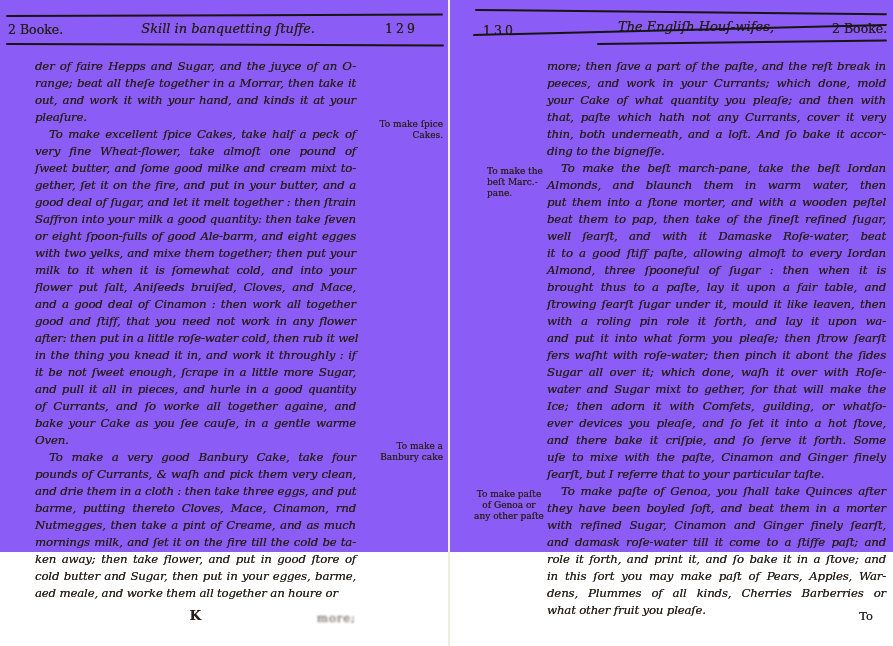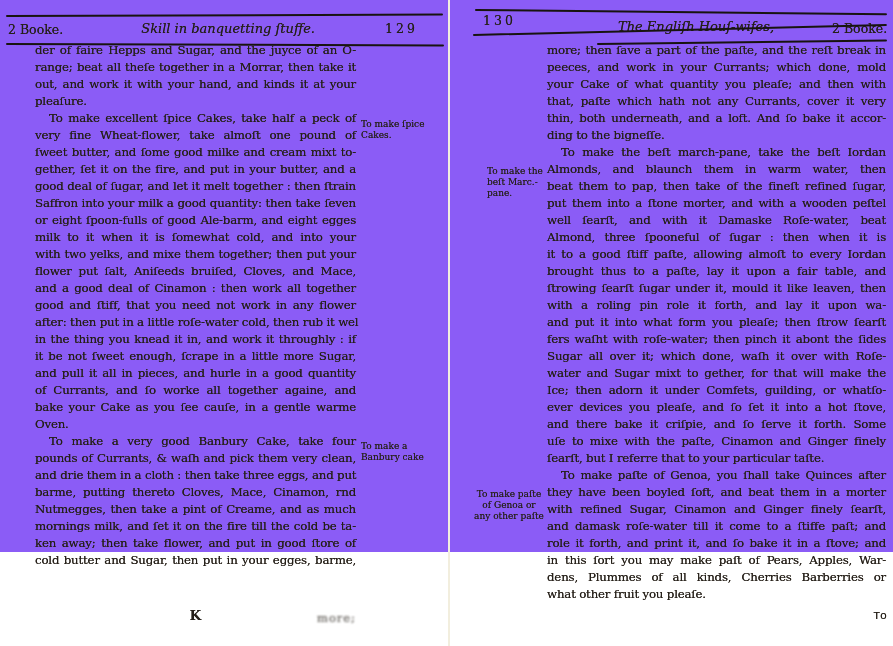--- a/index.html
+++ b/index.html
@@ -31,59 +31,59 @@
   .rule-r-bot{left:150px;top:43px;width:290px;transform:rotate(-0.7deg);height:1.8px;}
 
   .hdr{position:absolute;font-size:12.5px;line-height:15px;white-space:nowrap;
        text-shadow:0 0 0.5px rgba(40,32,24,.85);}
   .ital{font-style:italic;}
   .pgnum{letter-spacing:3px;}
 
   .hdr-l-left{left:8px;top:22px;}
   .hdr-l-center{left:115px;top:21px;width:200px;font-size:13px;text-align:right;}
   .hdr-l-right{left:385px;top:21px;}
-  .hdr-r-left{left:36px;top:13px;}
+  .hdr-r-left{left:36px;top:23px;}
   .hdr-r-center{left:135px;top:19px;width:210px;font-size:13px;margin-left:36px;}
   .hdr-r-right{left:385px;top:21px;}
 
   
-  .body-block{position:absolute;top:42px;}
+  .body-block{position:absolute;top:58px;font-style:italic;}
   .body-l{left:35px;width:321px;}
   .body-r{left:100px;width:339px;}
   .tline{
     height:17px;line-height:17px;
     font-size:11.8px;letter-spacing:-0.2px;
     white-space:nowrap;
     text-align:justify;text-align-last:justify;
     text-shadow:0 0 0.55px rgba(42,33,24,.9);
   }
   .tline.pend{text-align-last:left;}
   .tline.indent{text-indent:14px;}
 
   
   .notes{position:absolute;top:0;height:100%;}
-  .notes-l{left:361px;width:82px;}
+  .notes-l{left:361px;width:82px;text-align:right;}
   .notes-r{left:24px;width:76px;}
   .margin-note{
     position:absolute;left:0;width:100%;
     font-size:9px;line-height:11px;
     text-shadow:0 0 0.5px rgba(45,36,26,.8);
   }
   .note-line{white-space:nowrap;}
 
   .sig{
     position:absolute;left:35px;top:608px;width:321px;
     text-align:center;font-size:13px;font-weight:bold;
     text-shadow:0 0 0.6px rgba(40,32,24,.9);
   }
   .catch{position:absolute;font-size:11.5px;line-height:14px;white-space:nowrap;
          text-shadow:0 0 0.5px rgba(40,32,24,.85);}
   .catch-l{left:280px;top:611px;width:76px;text-align:right;
            filter:blur(1px);opacity:.7;letter-spacing:1px;}
-  .catch-r{left:398px;top:609px;width:42px;text-align:right;font-family:Liberation Mono, monospace;}
+  .catch-r{left:398px;top:609px;width:42px;text-align:center;}
 </style>
 </head>
 <body>
 
 <div class="stage">
   <div class="crease"></div>
 
   <section class="page page-l">
     <div class="rule rule-l-top"></div>
     <div class="hdr hdr-l-left">2 Booke.</div>
@@ -96,40 +96,41 @@
         <div class="tline">range; beat all theſe together in a Morrar, then take it</div>
         <div class="tline">out, and work it with your hand, and kinds it at your</div>
         <div class="tline pend">pleaſure.</div>
         <div class="tline indent">To make excellent ſpice Cakes, take half a peck of</div>
         <div class="tline">very fine Wheat-flower, take almoſt one pound of</div>
         <div class="tline">ſweet butter, and ſome good milke and cream mixt to-</div>
         <div class="tline">gether, ſet it on the fire, and put in your butter, and a</div>
         <div class="tline">good deal of ſugar, and let it melt together : then ſtrain</div>
         <div class="tline">Saffron into your milk a good quantity: then take ſeven</div>
         <div class="tline">or eight ſpoon-fulls of good Ale-barm, and eight egges</div>
+        <div class="tline">with two yelks, and mixe them together; then put your</div>
         <div class="tline">milk to it when it is ſomewhat cold, and into your</div>
-        <div class="tline">with two yelks, and mixe them together; then put your</div>
         <div class="tline">flower put ſalt, Aniſeeds bruiſed, Cloves, and Mace,</div>
         <div class="tline">and a good deal of Cinamon : then work all together</div>
         <div class="tline">good and ſtiff, that you need not work in any flower</div>
         <div class="tline">after: then put in a little roſe-water cold, then rub it wel</div>
         <div class="tline">in the thing you knead it in, and work it throughly : if</div>
         <div class="tline">it be not ſweet enough, ſcrape in a little more Sugar,</div>
         <div class="tline">and pull it all in pieces, and hurle in a good quantity</div>
         <div class="tline">of Currants, and ſo worke all together againe, and</div>
         <div class="tline">bake your Cake as you ſee cauſe, in a gentle warme</div>
         <div class="tline pend">Oven.</div>
         <div class="tline indent">To make a very good Banbury Cake, take four</div>
         <div class="tline">pounds of Currants, &amp; waſh and pick them very clean,</div>
         <div class="tline">and drie them in a cloth : then take three eggs, and put</div>
         <div class="tline">barme, putting thereto Cloves, Mace, Cinamon, rnd</div>
         <div class="tline">Nutmegges, then take a pint of Creame, and as much</div>
         <div class="tline">mornings milk, and ſet it on the fire till the cold be ta-</div>
         <div class="tline">ken away; then take flower, and put in good ſtore of</div>
         <div class="tline">cold butter and Sugar, then put in your egges, barme,</div>
+        <div class="tline pend">aed meale, and worke them all together an houre or</div>
       </div>
 
     <div class="notes notes-l">
         <div class="margin-note" style="top: 119px;">
           <div class="note-line">To make ſpice</div>
           <div class="note-line">Cakes.</div>
         </div>
         <div class="margin-note" style="top: 441px;">
           <div class="note-line">To make a</div>
           <div class="note-line">Banbury cake</div>
@@ -150,33 +151,33 @@
 
     <div class="body-block body-r">
         <div class="tline">more; then ſave a part of the paſte, and the reſt break in</div>
         <div class="tline">peeces, and work in your Currants; which done, mold</div>
         <div class="tline">your Cake of what quantity you pleaſe; and then with</div>
         <div class="tline">that, paſte which hath not any Currants, cover it very</div>
         <div class="tline">thin, both underneath, and a loft. And ſo bake it accor-</div>
         <div class="tline pend">ding to the bigneſſe.</div>
         <div class="tline indent">To make the beſt march-pane, take the beſt Iordan</div>
         <div class="tline">Almonds, and blaunch them in warm water, then</div>
+        <div class="tline">put them into a ſtone morter, and with a wooden peſtel</div>
         <div class="tline">beat them to pap, then take of the fineſt refined ſugar,</div>
-        <div class="tline">put them into a ſtone morter, and with a wooden peſtel</div>
         <div class="tline">well ſearſt, and with it Damaske Roſe-water, beat</div>
+        <div class="tline">it to a good ſtiff paſte, allowing almoſt to every Iordan</div>
         <div class="tline">Almond, three ſpooneful of ſugar : then when it is</div>
-        <div class="tline">it to a good ſtiff paſte, allowing almoſt to every Iordan</div>
         <div class="tline">brought thus to a paſte, lay it upon a fair table, and</div>
         <div class="tline">ſtrowing ſearſt ſugar under it, mould it like leaven, then</div>
         <div class="tline">with a roling pin role it forth, and lay it upon wa-</div>
         <div class="tline">and put it into what form you pleaſe; then ſtrow ſearſt</div>
         <div class="tline">fers waſht with roſe-water; then pinch it abont the ſides</div>
         <div class="tline">Sugar all over it; which done, waſh it over with Roſe-</div>
         <div class="tline">water and Sugar mixt to gether, for that will make the</div>
-        <div class="tline">Ice; then adorn it under Comfets, guilding, or whatſo-</div>
+        <div class="tline">Ice; then adorn it with Comfets, guilding, or whatſo-</div>
         <div class="tline">ever devices you pleaſe, and ſo ſet it into a hot ſtove,</div>
         <div class="tline">and there bake it criſpie, and ſo ſerve it forth. Some</div>
         <div class="tline">uſe to mixe with the paſte, Cinamon and Ginger finely</div>
         <div class="tline pend">ſearſt, but I referre that to your particular taſte.</div>
         <div class="tline indent">To make paſte of Genoa, you ſhall take Quinces after</div>
         <div class="tline">they have been boyled ſoft, and beat them in a morter</div>
         <div class="tline">with refined Sugar, Cinamon and Ginger finely ſearſt,</div>
         <div class="tline">and damask roſe-water till it come to a ſtiffe paſt; and</div>
         <div class="tline">role it forth, and print it, and ſo bake it in a ſtove; and</div>
         <div class="tline">in this ſort you may make paſt of Pears, Apples, War-</div>

